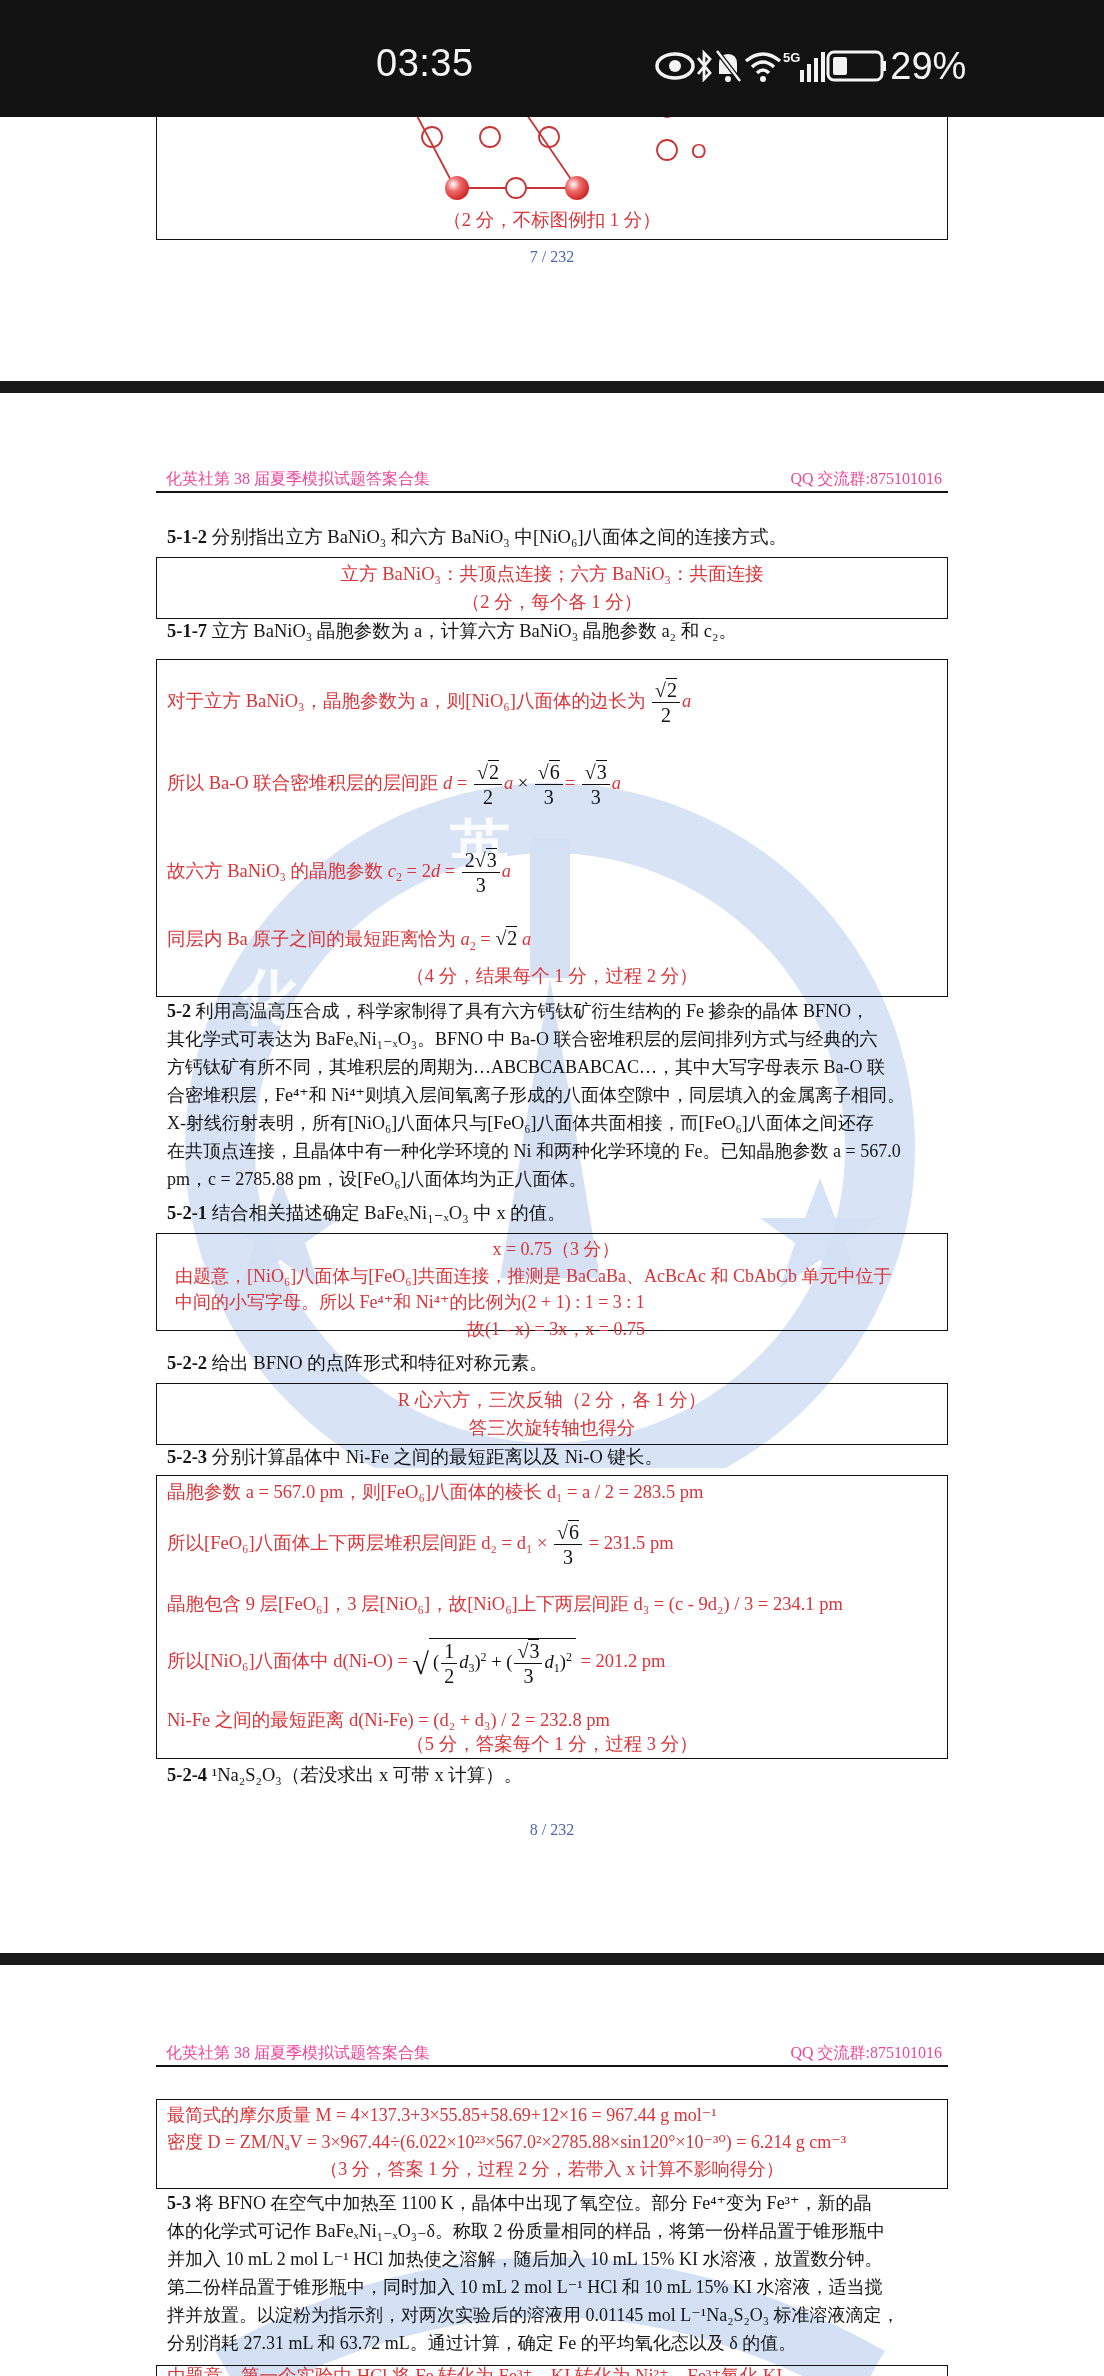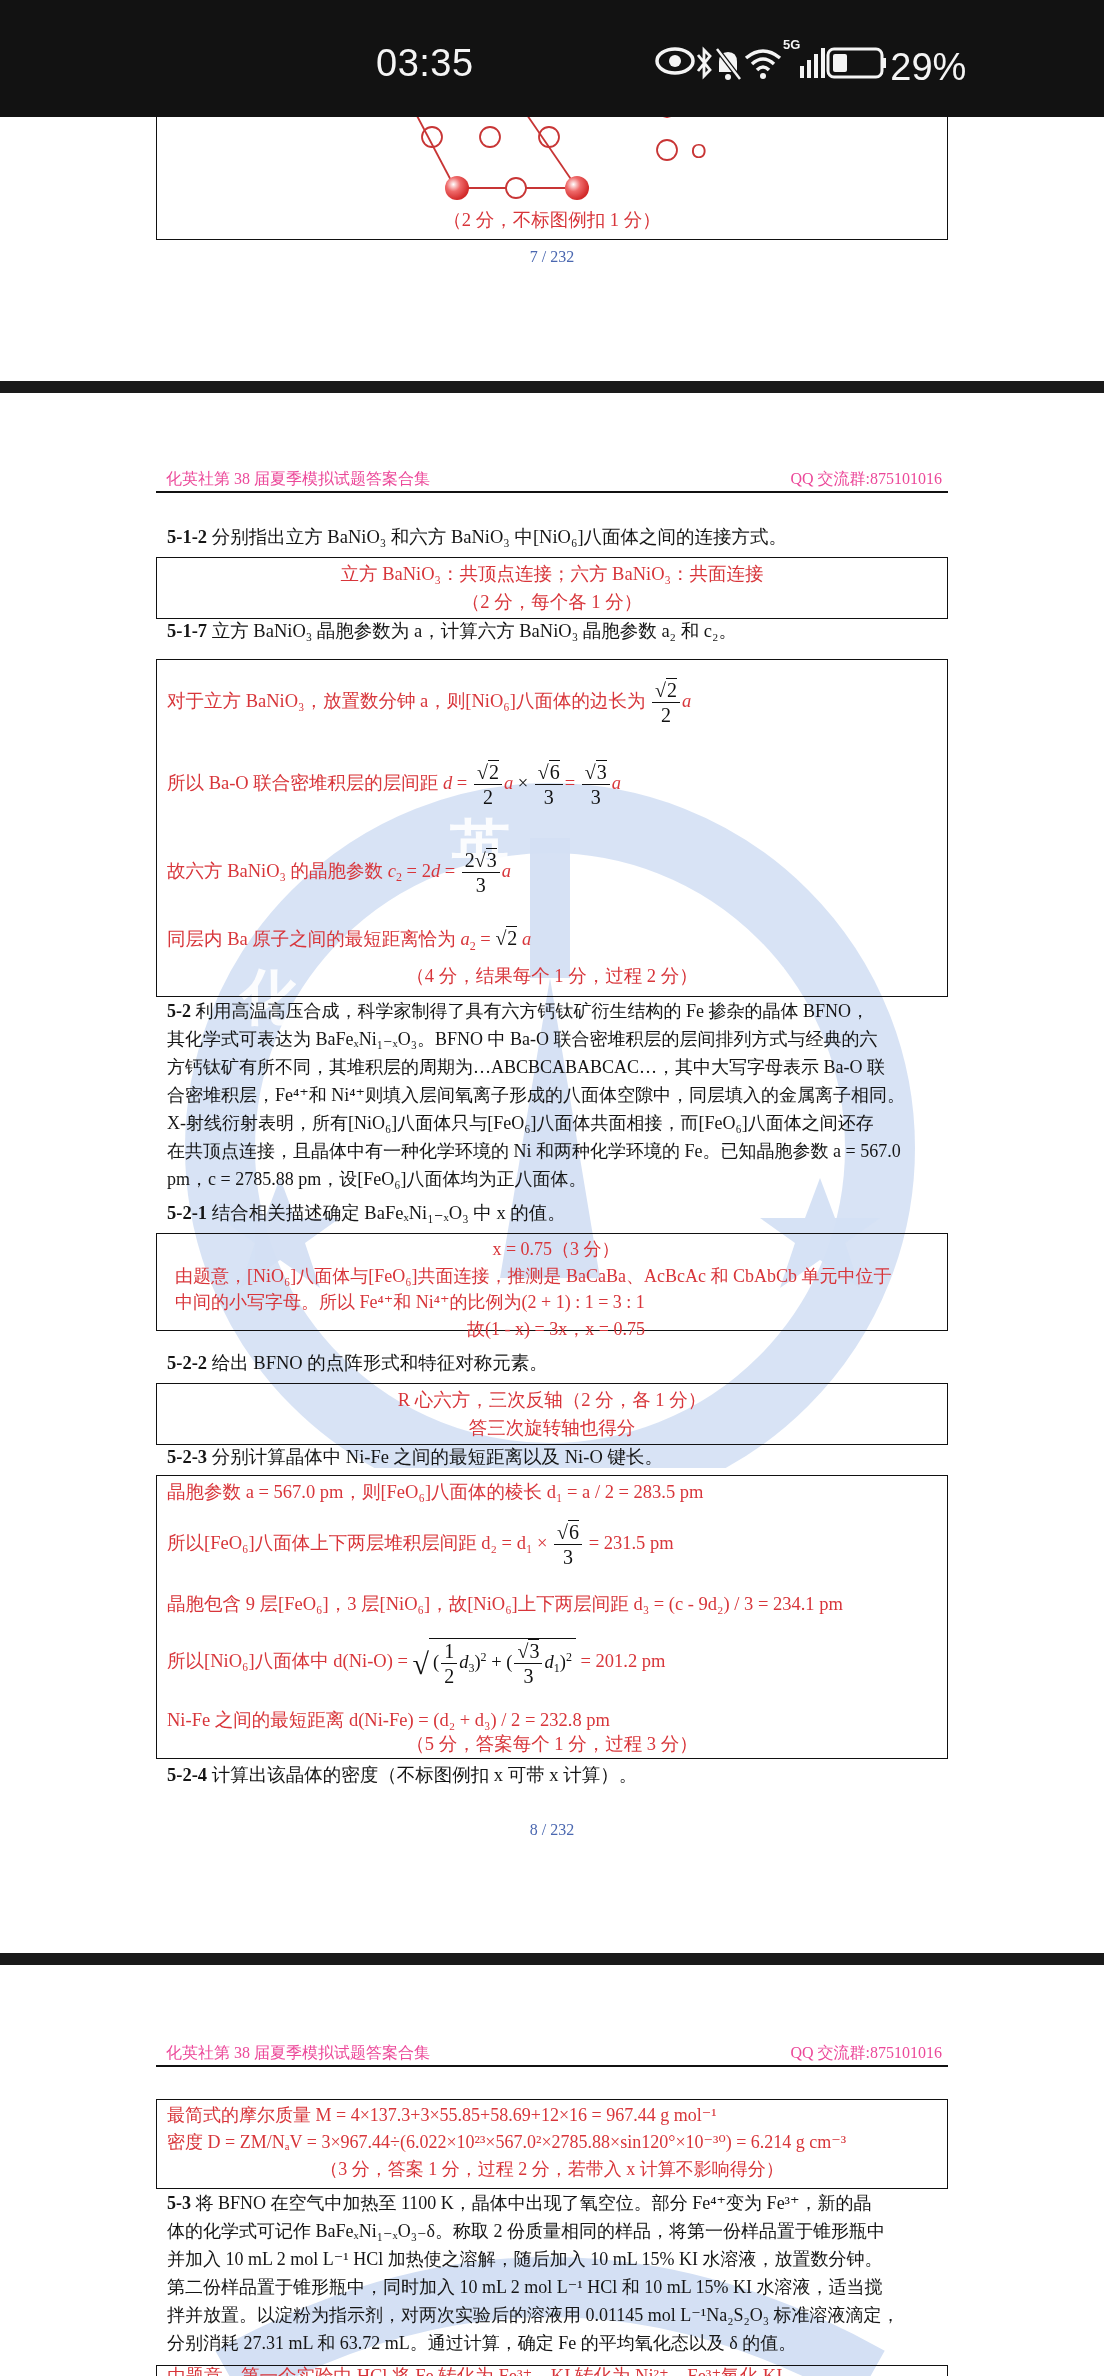--- a/index.html
+++ b/index.html
@@ -2,21 +2,21 @@
 <html><head>
 <meta charset="utf-8">
 <style>
   * { box-sizing: border-box; margin: 0; padding: 0; }
   html, body { width: 1104px; height: 2376px; overflow: hidden; background: #ffffff; }
   body { position: relative; font-family: "Liberation Serif", "DejaVu Serif", serif; color: #111; }
 
   
   .statusbar { position: absolute; left: 0; top: 0; width: 1104px; height: 117px; background: #121212; z-index: 20; color: #f4f4f4; font-family: "Liberation Sans", "DejaVu Sans", sans-serif; }
   .sb-time { position: absolute; left: 376px; top: 42px; font-size: 38px; letter-spacing: 0.5px; }
-  .sb-icons { position: absolute; left: 655px; top: 46px; height: 40px; display: flex; }
+  .sb-icons { position: absolute; left: 655px; top: 46px; height: 40px; display: flex; align-items: center; }
   .sb-icons svg { display: block; }
   .sb-batt-pct { font-size: 38px; margin-left: 2px; }
   .sb-5g { font-size: 13px; font-weight: bold; position: relative; top: -9px; }
 
   
   .page { position: absolute; left: 0; width: 1104px; background: #fff; }
   .sep { position: absolute; left: 0; width: 1104px; height: 12px; background: #1a1a1a; }
 
   .running-head { position: absolute; left: 156px; width: 792px; height: 26px; border-bottom: 2px solid #111; font-size: 16px; color: #ec4899; }
   .running-head .rh-left { position: absolute; left: 10px; top: 2px; }
@@ -144,21 +144,21 @@
     <div class="box ans center" style="top:164px; height:62px; line-height:28px; padding-top:2px;">
       <div>立方 BaNiO₃：共顶点连接；六方 BaNiO₃：共面连接</div>
       <div>（2 分，每个各 1 分）</div>
     </div>
 
     <div class="q" style="top:224px;">
       <b>5-1-7</b>&nbsp;<span>立方 BaNiO₃ 晶胞参数为 a，计算六方 BaNiO₃ 晶胞参数 a₂ 和 c₂。</span>
     </div>
     <div class="box ans" style="top:266px; height:338px;">
       <div class="ln" style="top:18px;">
-        <span>对于立方 BaNiO₃，放置数分钟 a，则[NiO₆]八面体的边长为</span>
+        <span>对于立方 BaNiO₃，晶胞参数为 a，则[NiO₆]八面体的边长为</span>
         <span class="frac"><span class="num">√<span class="rad">2</span></span><span class="den">2</span></span><span class="it">a</span>
       </div>
       <div class="ln" style="top:100px;">
         <span>所以 Ba-O 联合密堆积层的层间距</span>
         <span class="it">d</span> =
         <span class="frac"><span class="num">√<span class="rad">2</span></span><span class="den">2</span></span><span class="it">a</span>
         <span class="math-blk">×</span>
         <span class="frac"><span class="num">√<span class="rad">6</span></span><span class="den">3</span></span>=
         <span class="frac"><span class="num">√<span class="rad">3</span></span><span class="den">3</span></span><span class="it">a</span>
       </div>
@@ -216,21 +216,21 @@
       <div class="ln" style="top:162px;">
         <span>所以[NiO₆]八面体中 d(Ni-O) =</span>
         <span class="math-blk" style="font-size:30px; vertical-align:middle;">√</span><span class="rad" style="display:inline-block; vertical-align:middle; padding:0 4px; color:#111;">(<span class="frac"><span class="num">1</span><span class="den">2</span></span><span class="it">d</span><sub>3</sub>)<sup>2</sup> + (<span class="frac"><span class="num">√<span class="rad">3</span></span><span class="den">3</span></span><span class="it">d</span><sub>1</sub>)<sup>2</sup></span>
         <span>= 201.2 pm</span>
       </div>
       <div class="ln" style="top:230px;">Ni-Fe 之间的最短距离 d(Ni-Fe) = (d₂ + d₃) / 2 = 232.8 pm</div>
       <div class="center" style="position:absolute; left:0; width:790px; top:254px;">（5 分，答案每个 1 分，过程 3 分）</div>
     </div>
 
     <div class="q" style="top:1368px;">
-      <b>5-2-4</b>&nbsp;<span>计算出该晶体的密度（不标图例扣 x 可带 x 计算）。</span>
+      <b>5-2-4</b>&nbsp;<span>¹Na₂S₂O₃（若没求出 x 可带 x 计算）。</span>
     </div>
 
     <div class="page-num" style="top:1428px;">8 / 232</div>
   </div>
 </div>
 <div class="sep" style="top:1953px;"></div>
 
 <div class="page" style="top:1965px; height:411px;">
   <svg class="wm" width="800" height="140" viewBox="0 0 800 140" style="left:150px; top:272px;">
     <path d="M80 140 Q400 -40 720 140" fill="none" stroke="#d4e0f4" stroke-width="60"></path>

